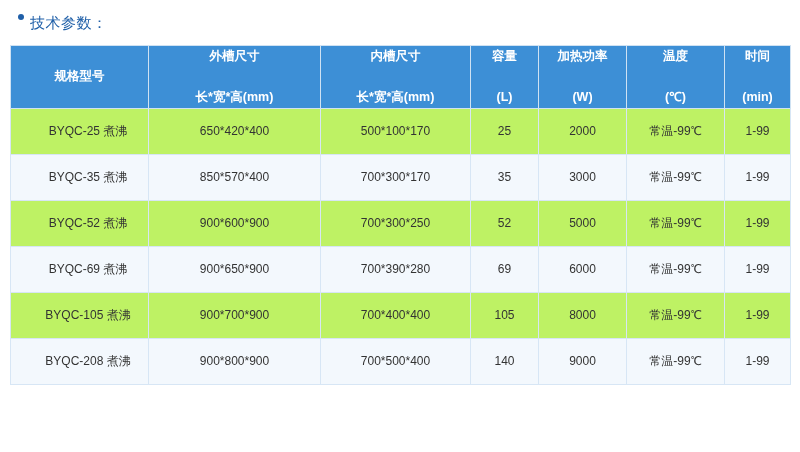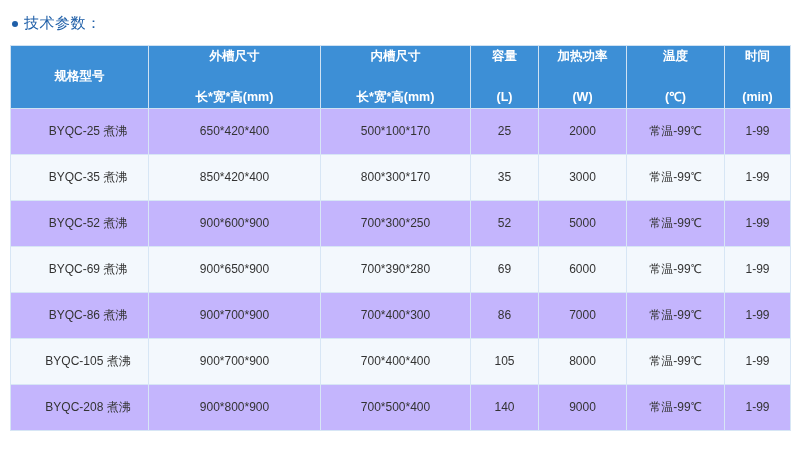--- a/index.html
+++ b/index.html
@@ -15,27 +15,27 @@
     overflow: hidden;
   }
   .page {
     position: relative;
     width: 800px;
     height: 452px;
     box-sizing: border-box;
   }
   .section-title {
     position: absolute;
-    left: 12px;
+    left: 18px;
     top: 14px;
     font-size: 15px;
     color: #1f5fa8;
     letter-spacing: 0.5px;
     display: flex;
-    align-items: center;
+    align-items: flex-start;
     gap: 4px;
   }
   .bullet {
     display: inline-block;
     width: 6px;
     height: 6px;
     border-radius: 50%;
     background: #1f5fa8;
     margin-right: 2px;
   }
@@ -65,21 +65,21 @@
     display: block;
     margin-top: 24px;
   }
   table.spec td {
     height: 43px;
     border: 1px solid #d7e6f5;
     text-align: center;
     vertical-align: middle;
     color: #333;
     font-size: 12px;
-    background: #c4b5fd;
+    background: #bef264;
   }
   table.spec tbody tr:nth-child(even) td {
     background: #f3f8fd;
   }
   td.model {
     text-align: left;
     padding-left: 18px;
     white-space: nowrap;
   }
   
@@ -147,22 +147,22 @@
         <td class="model">BYQC-25 煮沸</td>
         <td>650*420*400</td>
         <td>500*100*170</td>
         <td>25</td>
         <td>2000</td>
         <td>常温-99℃</td>
         <td>1-99</td>
       </tr>
       <tr>
         <td class="model">BYQC-35 煮沸</td>
-        <td>850*420*400</td>
-        <td>800*300*170</td>
+        <td>850*570*400</td>
+        <td>700*300*170</td>
         <td>35</td>
         <td>3000</td>
         <td>常温-99℃</td>
         <td>1-99</td>
       </tr>
       <tr>
         <td class="model">BYQC-52 煮沸</td>
         <td>900*600*900</td>
         <td>700*300*250</td>
         <td>52</td>
@@ -173,29 +173,20 @@
       <tr>
         <td class="model">BYQC-69 煮沸</td>
         <td>900*650*900</td>
         <td>700*390*280</td>
         <td>69</td>
         <td>6000</td>
         <td>常温-99℃</td>
         <td>1-99</td>
       </tr>
       <tr>
-        <td class="model">BYQC-86 煮沸</td>
-        <td>900*700*900</td>
-        <td>700*400*300</td>
-        <td>86</td>
-        <td>7000</td>
-        <td>常温-99℃</td>
-        <td>1-99</td>
-      </tr>
-      <tr>
         <td class="model">BYQC-105 煮沸</td>
         <td>900*700*900</td>
         <td>700*400*400</td>
         <td>105</td>
         <td>8000</td>
         <td>常温-99℃</td>
         <td>1-99</td>
       </tr>
       <tr>
         <td class="model">BYQC-208 煮沸</td>

